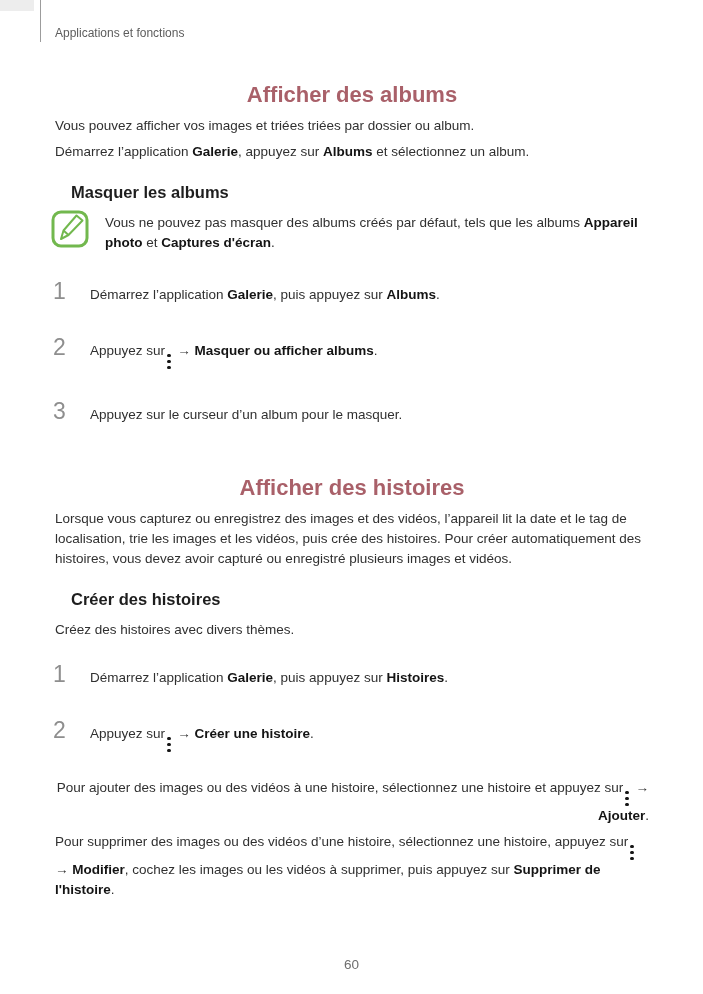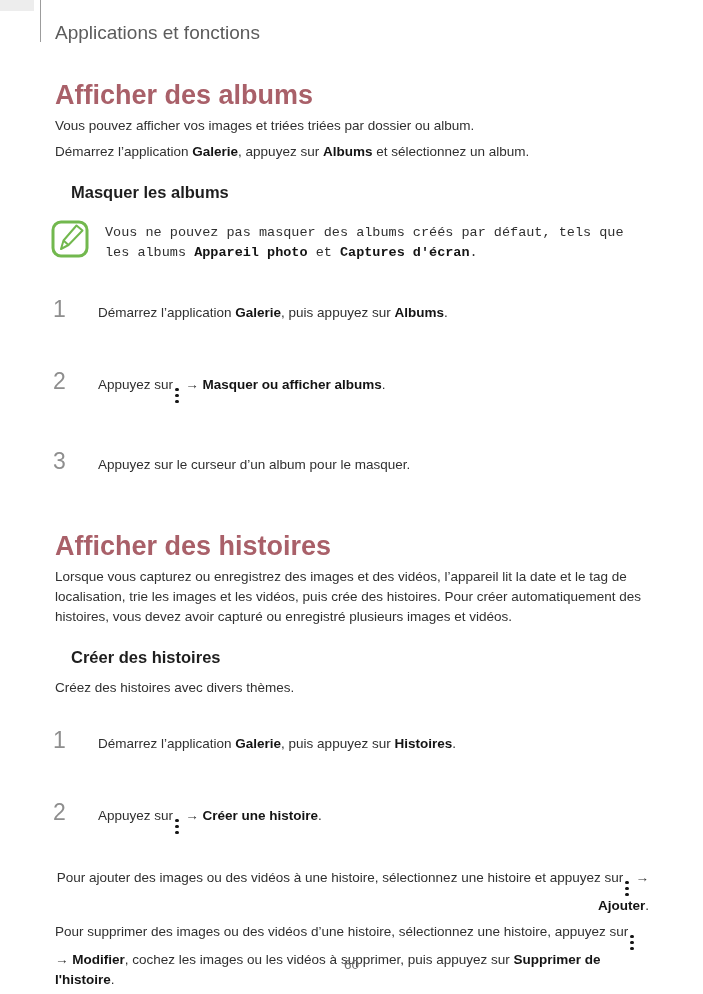--- a/index.html
+++ b/index.html
@@ -7,42 +7,42 @@
   body {
     width: 703px; height: 994px;
     position: relative;
     background: #ffffff;
     font-family: "Liberation Sans", sans-serif;
     color: #303030;
     overflow: hidden;
   }
   .corner-box { position: absolute; left: 0; top: 0; width: 34px; height: 11px; background: #ededed; }
   .vrule { position: absolute; left: 40px; top: 0; width: 1px; height: 42px; background: #9c9c9c; }
-  .header { position: absolute; left: 55px; top: 25px; font-size: 19px; line-height: 16px; color: #5c5c5c; }
+  .header { position: absolute; left: 55px; top: 25px; font-size: 12px; line-height: 16px; color: #5c5c5c; }
   .footer { position: absolute; left: 0; right: 0; top: 957px; text-align: center; font-size: 13.5px; color: #6e6e6e; }
 
   .content { position: absolute; left: 55px; top: 82px; width: 594px; }
 
-  .h1 { margin: 42px 0 0; font-size: 27px; line-height: 26px; font-weight: 700; color: #a96069; }
+  .h1 { margin: 42px 0 0; font-size: 22px; line-height: 26px; font-weight: 700; color: #a96069; text-align: center; }
   .h1.first { margin-top: 0; }
   .h2 { margin: 20px 16px 0; font-size: 16.5px; line-height: 20px; font-weight: 700; color: #1e1e1e; }
   .para { margin: 6px 0 0; font-size: 13.5px; line-height: 20px; }
   .h1 + .para { margin-top: 8px; }
   .h2 + .para { margin-top: 11px; }
   .step + .para { margin-top: 18px; text-align: right; }
   .para b, .note b { color: #141414; }
 
-  .note { display: flex; margin-top: 18px; font-family: Liberation Mono, monospace; }
+  .note { display: flex; margin-top: 8px; }
   .note .note-icon { flex: 0 0 38px; width: 38px; height: 38px; margin-left: -4px; margin-right: 16px; }
   .note .para { margin: 3px 0 0; flex: 1; }
 
   .step { display: flex; align-items: baseline; margin-top: 20px; }
   .note + .step { margin-top: 24px; }
   .step-num { flex: 0 0 29px; width: 29px; margin-left: -2px; font-size: 23px; line-height: 24px; color: #8e8e8e; }
-  .step .para { margin: 16px; flex: 1; }
+  .step .para { margin: 8px; flex: 1; }
 
   .vdots { display: inline-flex; flex-direction: column; gap: 2.5px; vertical-align: -2px; margin: 0 3px 0 2px; }
   .vdots i { width: 3.5px; height: 3.5px; border-radius: 50%; background: #151515; }
 </style>
 </head>
 <body>
 
 <div class="corner-box"></div>
 <div class="vrule"></div>
 <div class="header">Applications et fonctions</div>

